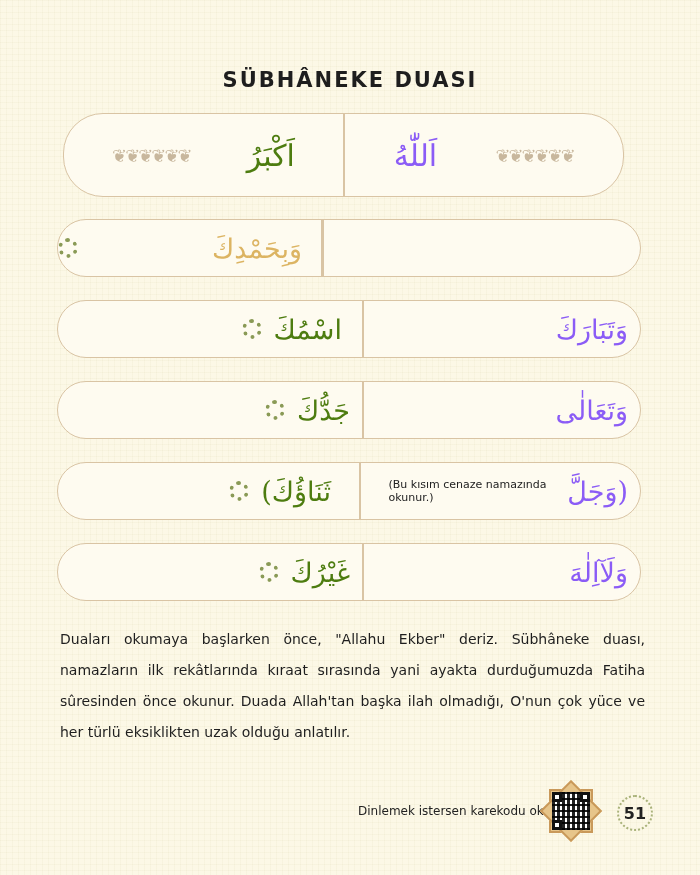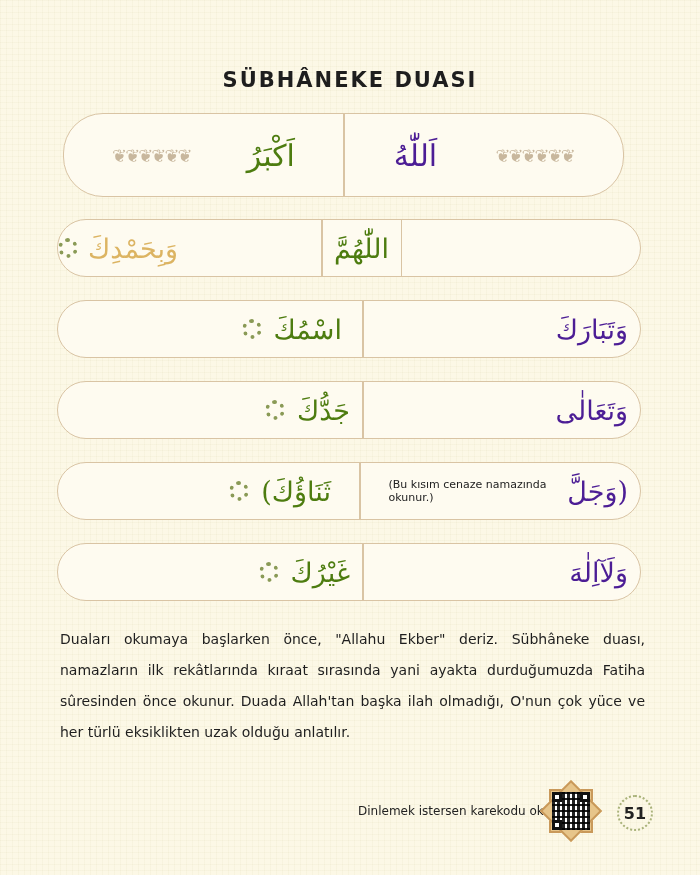--- a/index.html
+++ b/index.html
@@ -21,21 +21,21 @@
   .pill {
     position:absolute; background:#fefbf0; border:1.5px solid #d9c4a4;
     border-radius:40px; box-sizing:border-box; display:flex; align-items:center;
     direction:ltr;
   }
   .pill .cell {
     height:100%; display:flex; align-items:center; justify-content:center;
     font-family:"DejaVu Serif", serif; direction:rtl;
   }
   .pill .divider { width:1.5px; background:#d9c4a4; height:100%; }
-  .teal { color:#4c1d95; }
+  .teal { color:#8b5cf6; }
   .brown { color:#4d7c0f; }
   .gold { color:#dcb462; }
   .ar { font-size:27px; }
   .wreath {
     width:20px; height:20px; border-radius:50%;
     border:4px dotted #8a9a56; box-sizing:border-box; display:inline-block;
     background:radial-gradient(circle, #fefbf0 55%, transparent 56%);
   }
   .vine { color:#c8b79d; font-size:18px; letter-spacing:-2px; font-family:"DejaVu Sans", sans-serif; }
   .note { font-family:"DejaVu Sans", sans-serif; font-size:11px; color:#222; direction:ltr; }
@@ -81,28 +81,25 @@
     <span class="vine">❦❦❦❦❦❦</span>
   </div>
   <div class="divider"></div>
   <div class="cell" style="flex:1;justify-content:space-around;padding:0 20px;box-sizing:border-box;">
     <span class="vine">❦❦❦❦❦❦</span>
     <span class="ar teal" style="font-size:30px;">اَللّٰهُ</span>
   </div>
 </div>
 
 <div class="pill" style="left:57px;top:219px;width:584px;height:58px;">
-  <div class="cell" style="width:263px;justify-content:flex-end;padding-right:12px;box-sizing:border-box;">
+  <div class="cell" style="width:263px;justify-content:space-between;padding-right:19px;box-sizing:border-box;">
     <span class="ar gold">وَبِحَمْدِكَ</span>
     <span class="wreath" style="margin-right:10px;"></span>
   </div>
   <div class="divider"></div>
-  <div class="cell" style="width:78px;">
-    <span class="ar brown">اللّٰهُمَّ</span>
-  </div>
   <div class="divider"></div>
 </div>
 
 <div class="pill" style="left:57px;top:300px;width:584px;height:58px;">
   <div class="cell" style="width:304px;justify-content:flex-start;padding-right:20px;box-sizing:border-box;">
     <span class="ar brown">اسْمُكَ</span>
     <span class="wreath" style="margin-right:12px;"></span>
   </div>
   <div class="divider"></div>
   <div class="cell" style="flex:1;justify-content:flex-start;padding-right:12px;box-sizing:border-box;">

